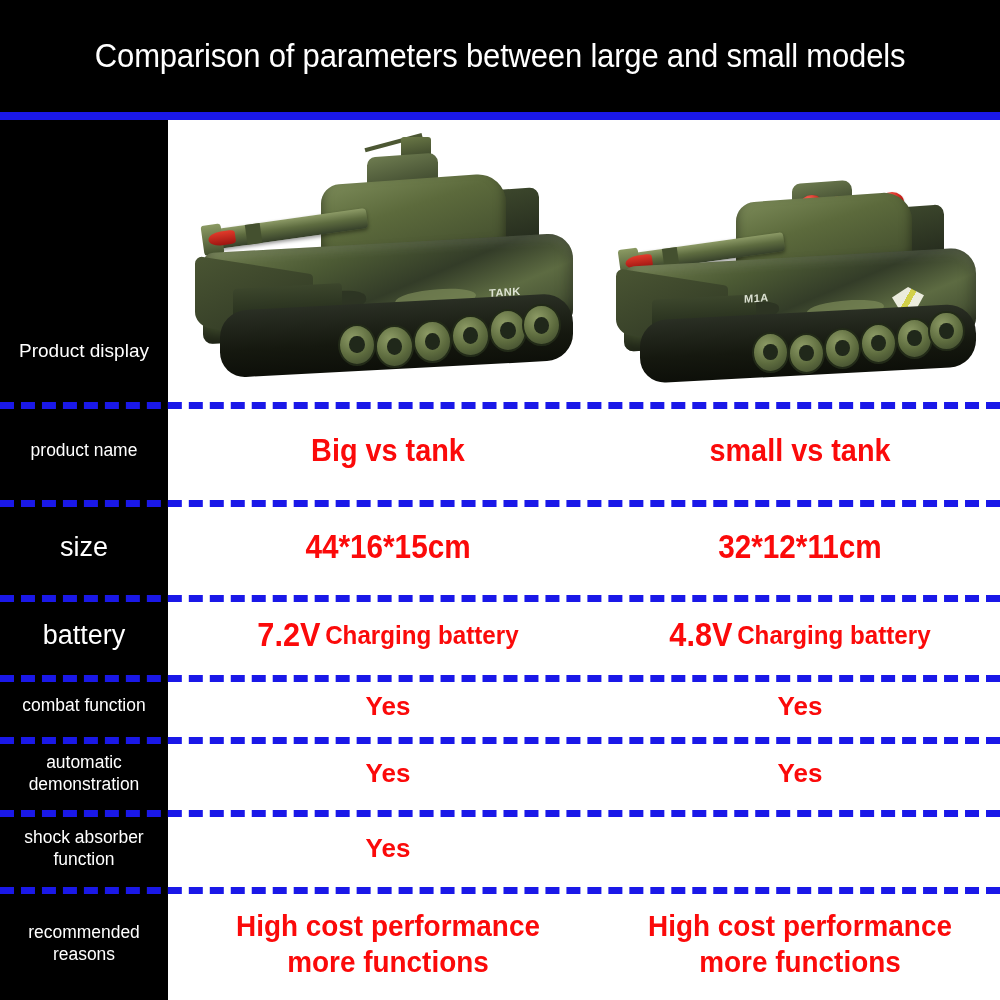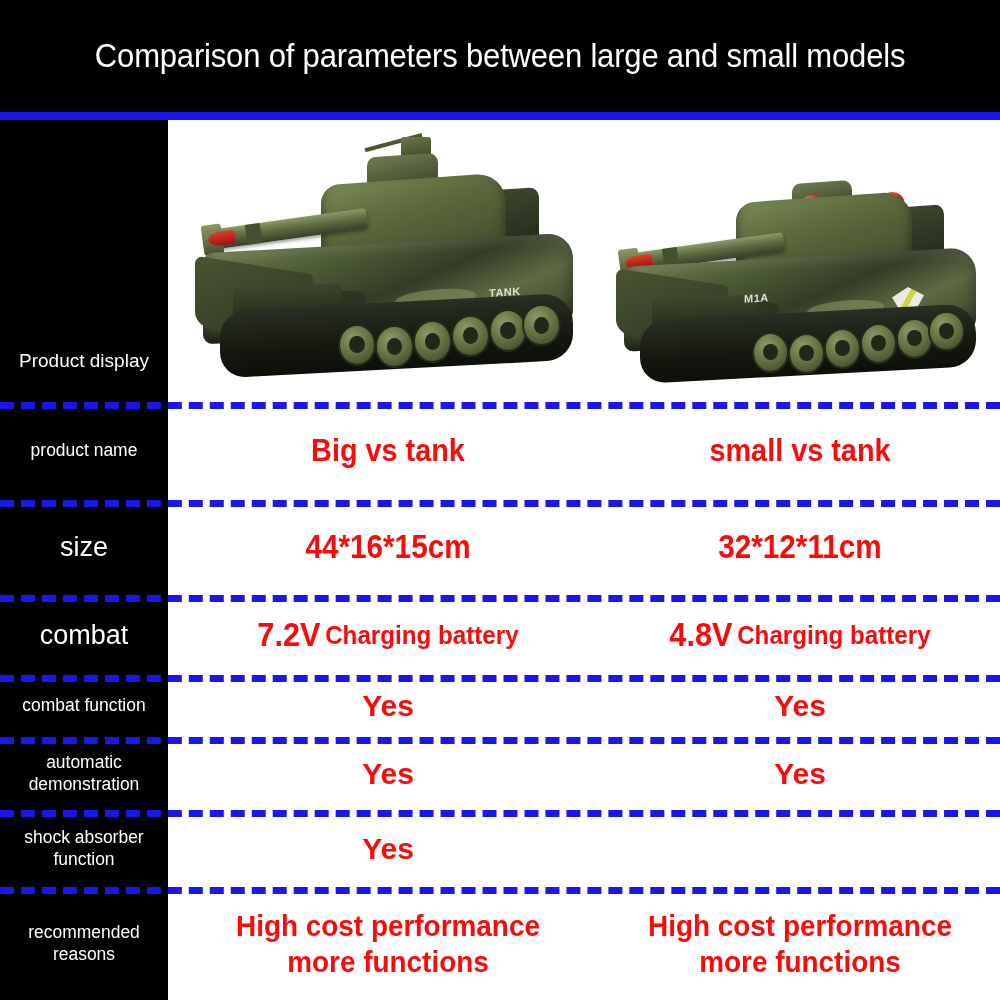--- a/index.html
+++ b/index.html
@@ -100,21 +100,21 @@
     display: flex;
     align-items: center;
     justify-content: center;
     text-align: center;
     color: #fb0a0a;
     line-height: 1.18;
     white-space: nowrap;
   }
   .val-name    { font-size: 31px; font-weight: 700; transform: scaleX(0.93); }
   .val-size    { font-size: 33px; font-weight: 700; transform: scaleX(0.9); }
-  .val-yesno   { font-size: 30px; font-weight: 700; }
+  .val-yesno   { font-size: 26px; font-weight: 700; }
   .val-reason  { font-size: 30px; font-weight: 700; transform: scaleX(0.93); white-space: normal; }
   .val-battery { font-size: 26px; font-weight: 700; transform: scaleX(0.93); }
   .val-battery .volt { font-size: 33px; font-weight: 700; margin-right: 5px; }
 
   
   .tank-wrap {
     position: absolute;
     overflow: hidden;
   }
   .tank {
@@ -353,21 +353,21 @@
 
   <div class="header">
     <div class="header-title">Comparison of parameters between large and small models</div>
   </div>
   <div class="header-rule"></div>
 
   <div class="board">
 
     <div class="label-col"></div>
 
-    <div class="label-cell lbl-md" style="top:200px; height:82px;text-align:center;">Product display</div>
+    <div class="label-cell lbl-md" style="top:190px; height:82px;text-align:center;">Product display</div>
 
     <div class="tank-wrap" style="left:178px; top:0px; width:420px; height:268px;">
       <div class="tank">
         <div class="mg">
           <div class="mg-barrel"></div>
           <div class="mg-body"></div>
         </div>
         <div class="cupola"></div>
         <div class="lamp" style="left:50%; top:25%;"></div>
         <div class="lamp" style="left:57%; top:25.5%;"></div>
@@ -442,21 +442,21 @@
     <div class="val-cell val-name" style="left:600px; top:282px; width:400px; height:98px;">small vs tank</div>
 
     <div class="divider" style="top:380px;"></div>
 
     <div class="label-cell lbl-lg" style="top:380px; height:95px;text-align:right;">size</div>
     <div class="val-cell val-size" style="left:178px; top:380px; width:420px; height:95px;">44*16*15cm</div>
     <div class="val-cell val-size" style="left:600px; top:380px; width:400px; height:95px;">32*12*11cm</div>
 
     <div class="divider" style="top:475px;"></div>
 
-    <div class="label-cell lbl-lg" style="top:475px; height:80px;">combat</div>
+    <div class="label-cell lbl-lg" style="top:475px; height:80px;">battery</div>
     <div class="val-cell val-battery" style="left:178px; top:475px; width:420px; height:80px;">
       <span class="volt">7.2V</span>
         <span>Charging battery</span>
     </div>
     <div class="val-cell val-battery" style="left:600px; top:475px; width:400px; height:80px;">
       <span class="volt">4.8V</span>
         <span>Charging battery</span>
     </div>
 
     <div class="divider" style="top:555px;"></div>

